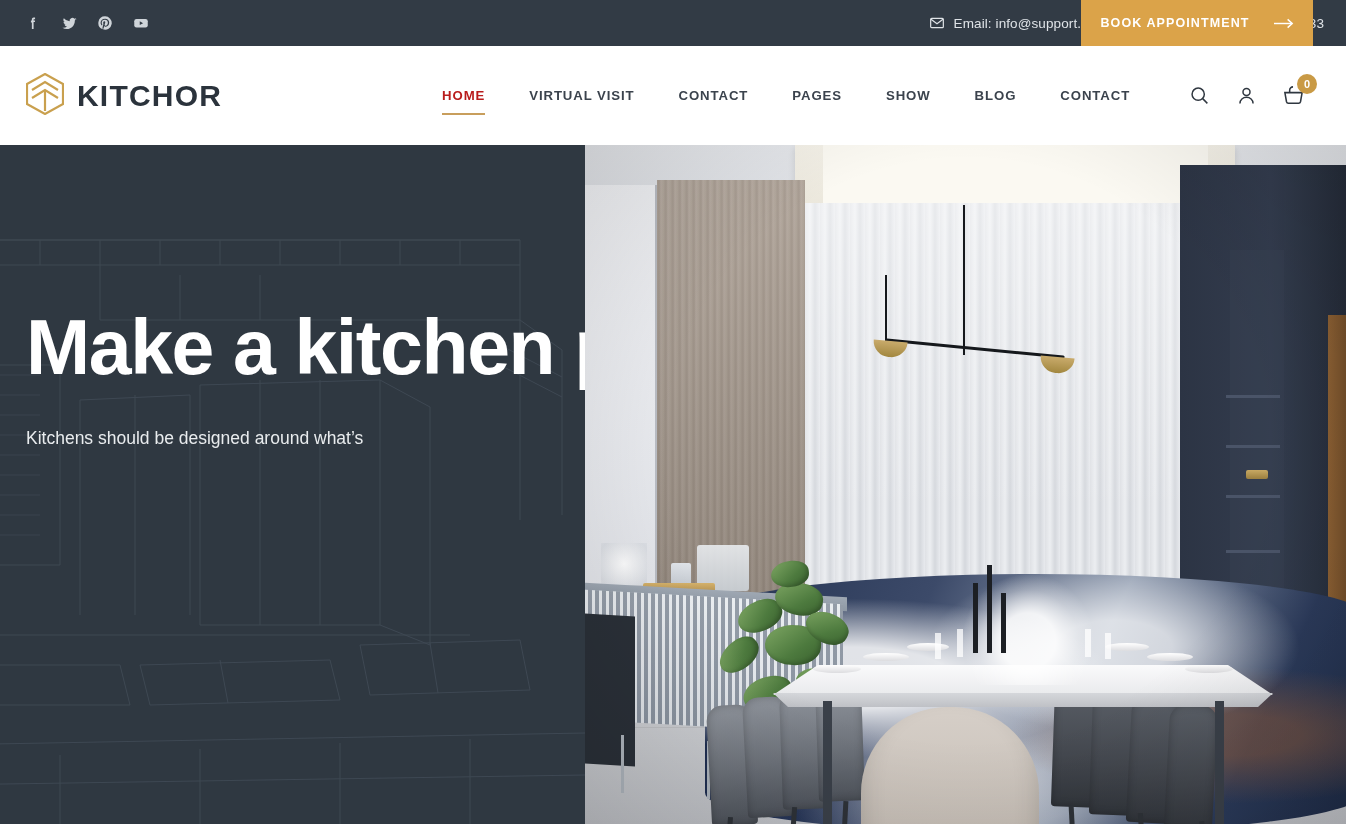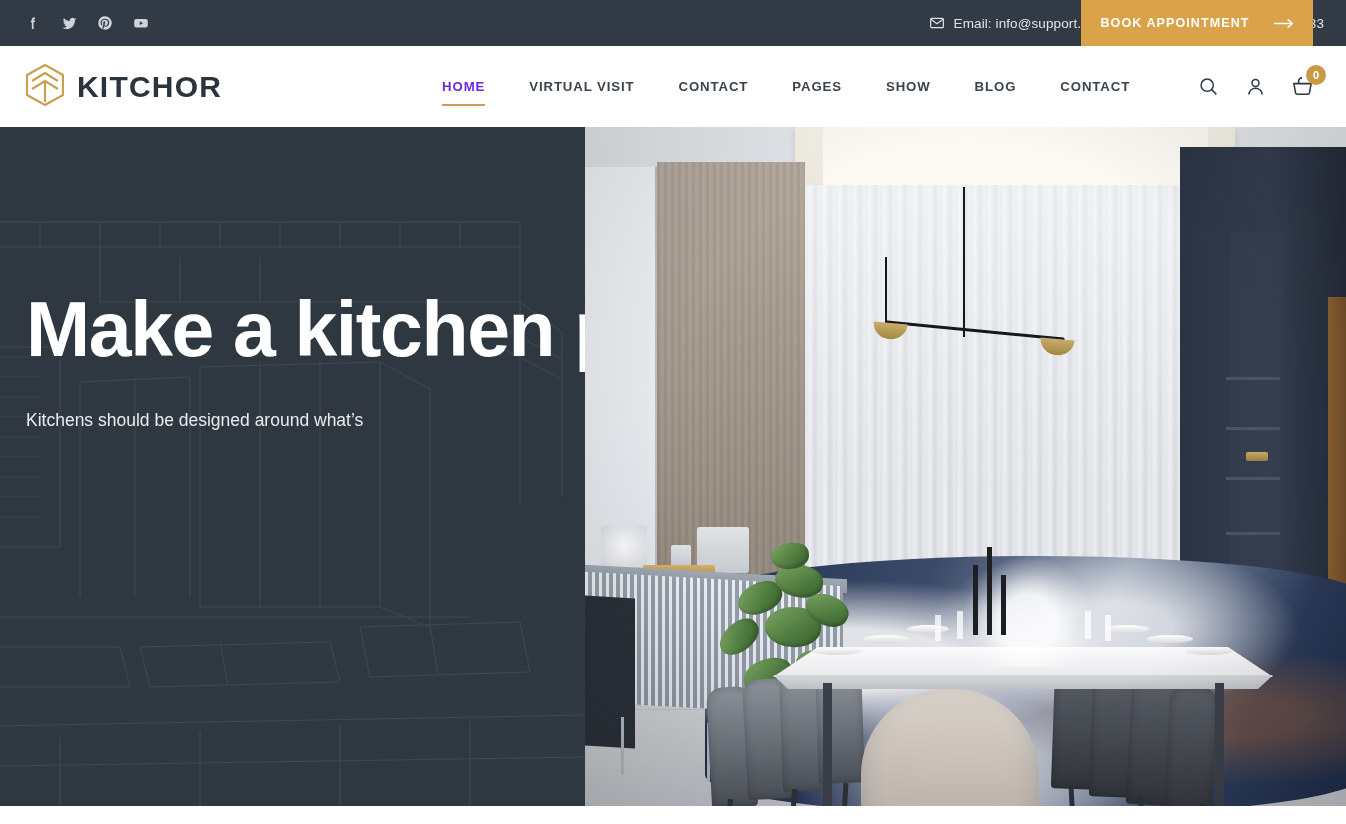--- a/index.html
+++ b/index.html
@@ -64,25 +64,25 @@
     display: flex;
     align-items: center;
     justify-content: center;
     gap: 24px;
     cursor: pointer;
   }
   .arrow-r { display: inline-flex; align-items: center; }
 
   
   .header {
-    height: 81px;
+    height: 99px;
     background: #ffffff;
     display: flex;
     align-items: center;
-    padding: 0 31px 0 26px;
+    padding: 0 40px 0 26px;
   }
   .logo { display: flex; align-items: center; gap: 13px; cursor: pointer; }
   .logo-text {
     font-size: 30px;
     font-weight: bold;
     letter-spacing: 1.2px;
     color: #2b333c;
   }
 
   .mainnav {
@@ -94,21 +94,21 @@
   .nav-item {
     position: relative;
     padding: 0 22px;
     font-size: 13.2px;
     font-weight: bold;
     letter-spacing: 0.9px;
     color: #3b434d;
     cursor: pointer;
     line-height: 1;
   }
-  .nav-item.active { color: #6d28d9; }
+  .nav-item.active { color: #b91c1c; }
   .nav-item.active::after {
     content: "";
     position: absolute;
     left: 22px; right: 22px;
     bottom: -13px;
     height: 2px;
     background: #C89E5C;
   }
 
   .header-icons {

